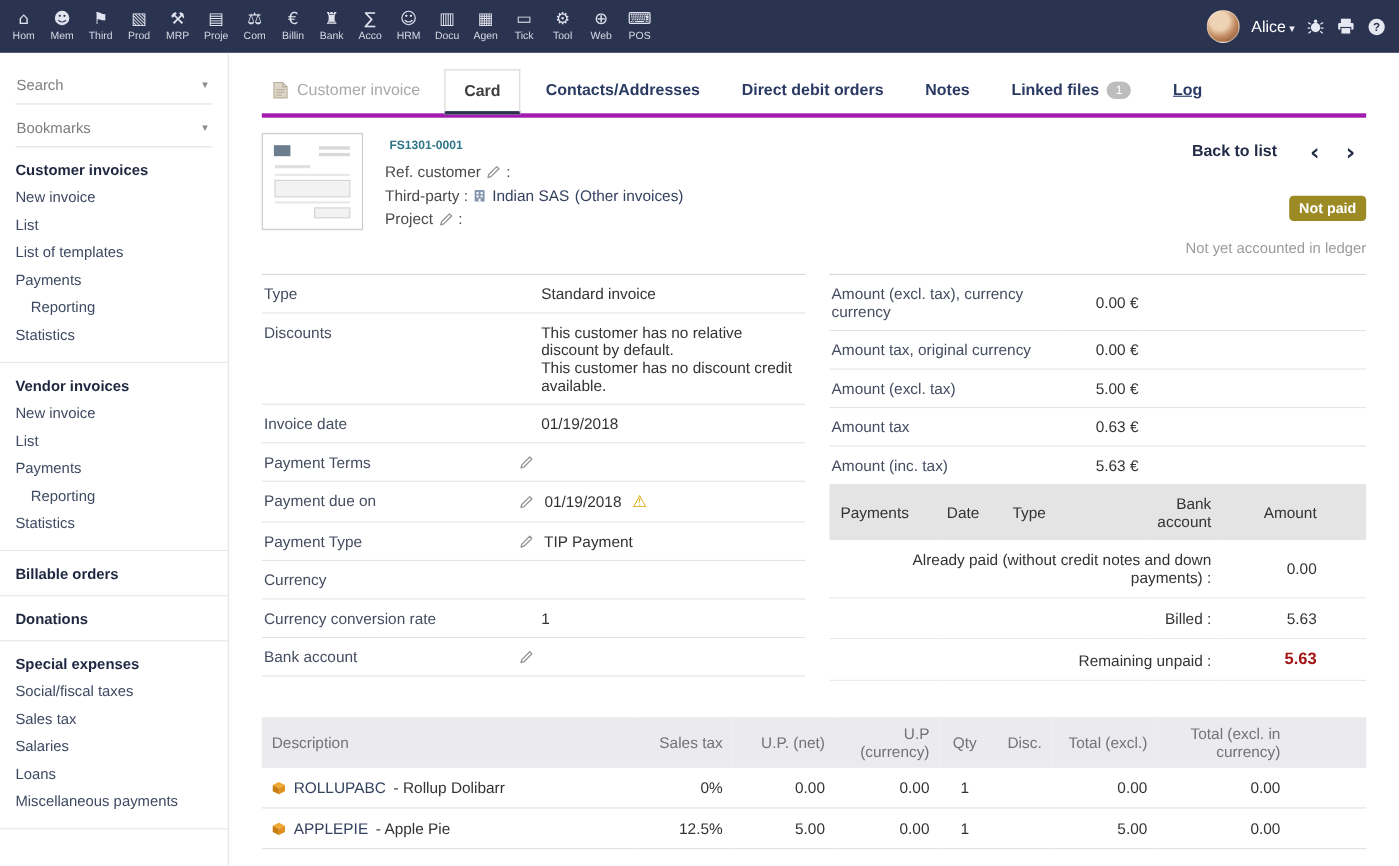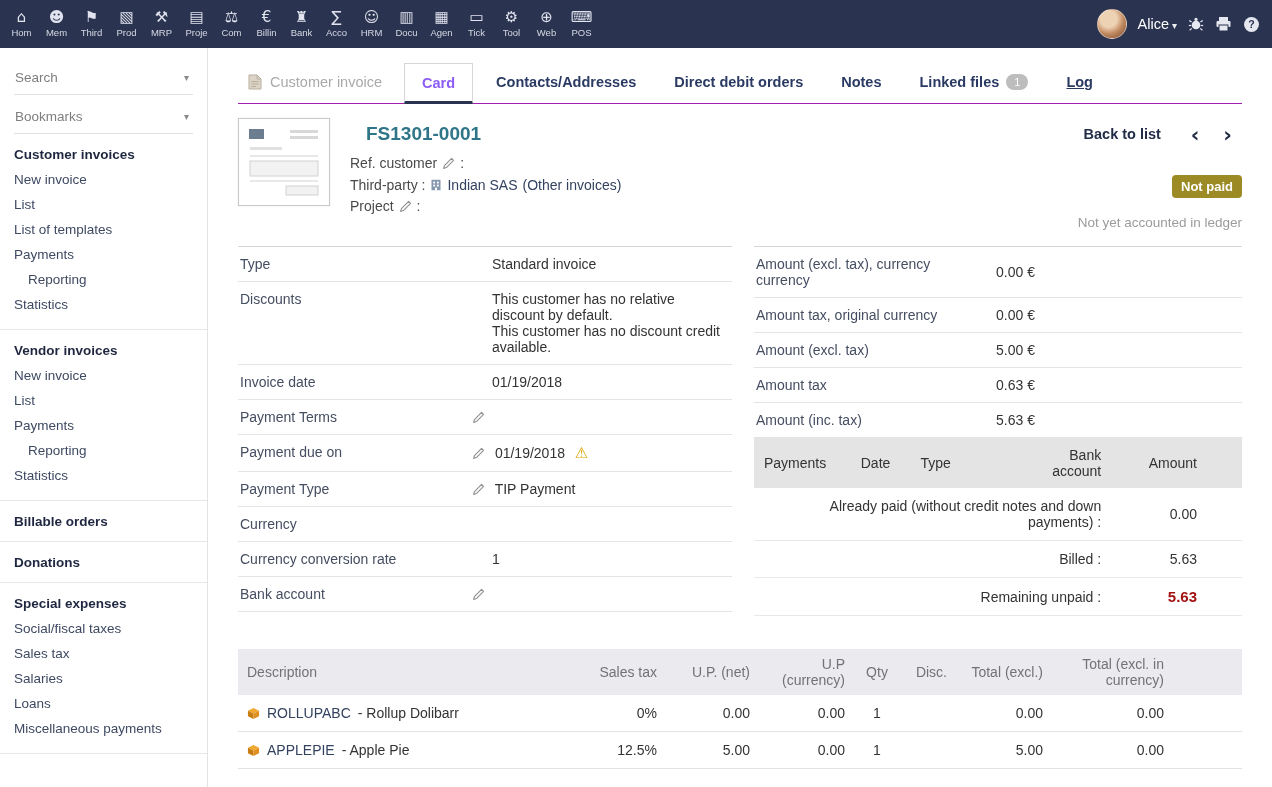--- a/index.html
+++ b/index.html
@@ -34,32 +34,32 @@
   .side-section { padding: 13px 6px 12px 14px; border-bottom: 1px solid #e7e7e7; }
   .side-title { display: block; font-weight: bold; color: #1f2740; font-size: 13.5px; margin-bottom: 5px; }
   .side-section.empty .side-title { margin-bottom: 0; }
   .side-link { display: block; color: #3e4962; font-size: 13.5px; line-height: 25px; }
   .side-link.indent { padding-left: 14px; }
 
   
   .main { flex: 1; padding: 14px 30px 0 30px; overflow: hidden; }
 
   
-  .tabs { display: flex; align-items: center; gap: 8px; border-bottom: 1px solid #a21caf; }
+  .tabs { display: flex; align-items: center; gap: 8px; border-bottom: 4px solid #a21caf; }
   .tab-context { display: flex; align-items: center; gap: 8px; color: #a9a9a9; font-size: 14.5px; padding: 11px 14px 13px 10px; }
   .tab { color: #2a3a63; font-weight: bold; font-size: 14.5px; padding: 12px 15px 13px; white-space: nowrap; }
-  .tab.active { border: 1px solid #d6d6d6; border-bottom: 3px solid #2a3350; background: #fff; padding: 11px 17px 10px; color: #8b5cf6; margin-bottom: -1px; }
+  .tab.active { border: 1px solid #d6d6d6; border-bottom: 3px solid #2a3350; background: #fff; padding: 11px 17px 10px; color: #404040; margin-bottom: -1px; }
   .tab-log { text-decoration: underline; }
   .count-badge { background: #bdbdbd; color: #fff; font-size: 11px; font-weight: normal; border-radius: 9px; padding: 2px 8px; margin-left: 7px; vertical-align: 1px; }
 
   
   .fiche-head { display: flex; margin-top: 14px; }
   .thumb { width: 92px; height: 88px; border: 1px solid #c9c9c9; background: #fff; display: flex; align-items: center; justify-content: center; margin-right: 20px; box-shadow: 0 0 2px rgba(0,0,0,.08); }
   .head-info { flex: 1; }
-  .ref-title { color: var(--title-teal, #2f7588); font-weight: bold; font-size: 19px; margin: 5px 16px 8px; }
+  .ref-title { color: var(--title-teal, #2f7588); font-weight: bold; font-size: 11px; margin: 5px 4px 8px; }
   .head-line { color: #4a4a4a; line-height: 21.5px; font-size: 14px; display: flex; align-items: center; gap: 5px; }
   .lnk { color: var(--link, #33425f); }
   .head-right { width: 330px; text-align: right; padding-top: 5px; }
   .back-link { font-weight: bold; color: #222c47; font-size: 14.5px; margin-right: 16px; vertical-align: 3px; }
   .chev { color: #222c47; font-size: 21px; font-weight: bold; padding: 0 10px; }
   .badge-notpaid { display: inline-block; background: var(--badge-bg, #9c8a25); color: #fff; font-weight: bold; font-size: 13px; padding: 4px 9px; border-radius: 4px; margin-top: 28px; }
   .ledger-note { color: #9b9b9b; margin-top: 17px; font-size: 13.5px; }
 
   
   .cols { display: flex; gap: 22px; margin-top: 16px; }

